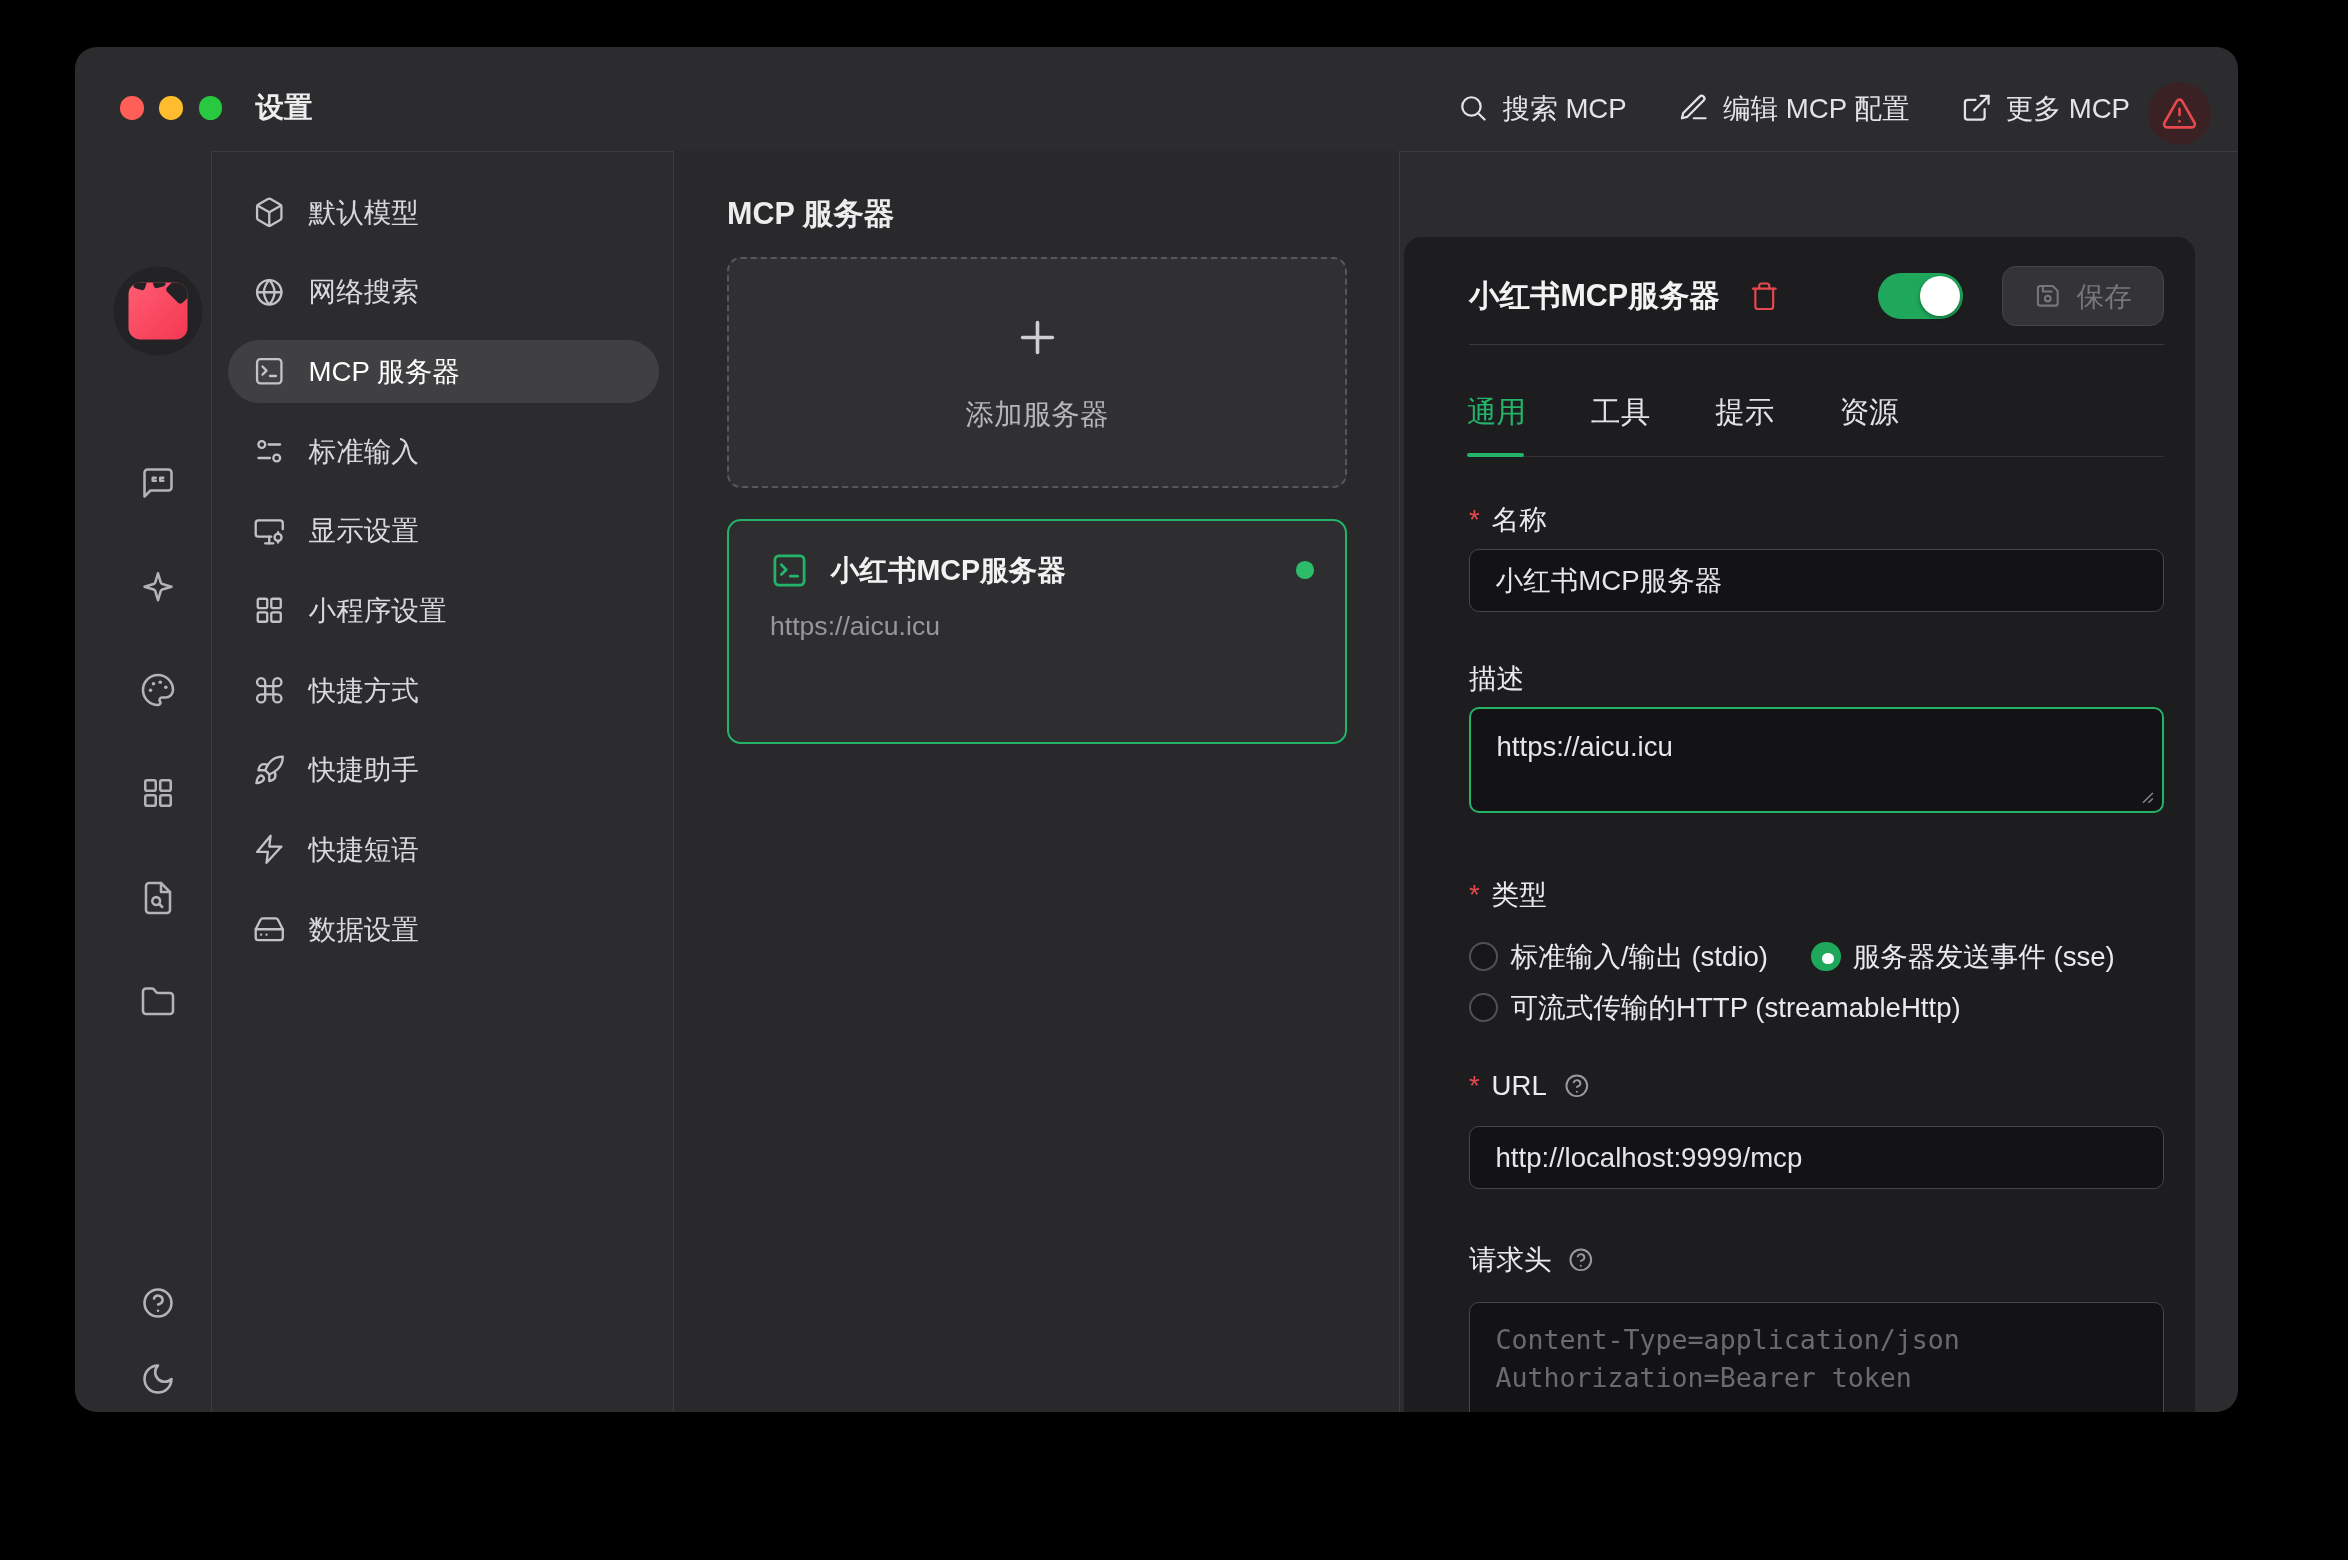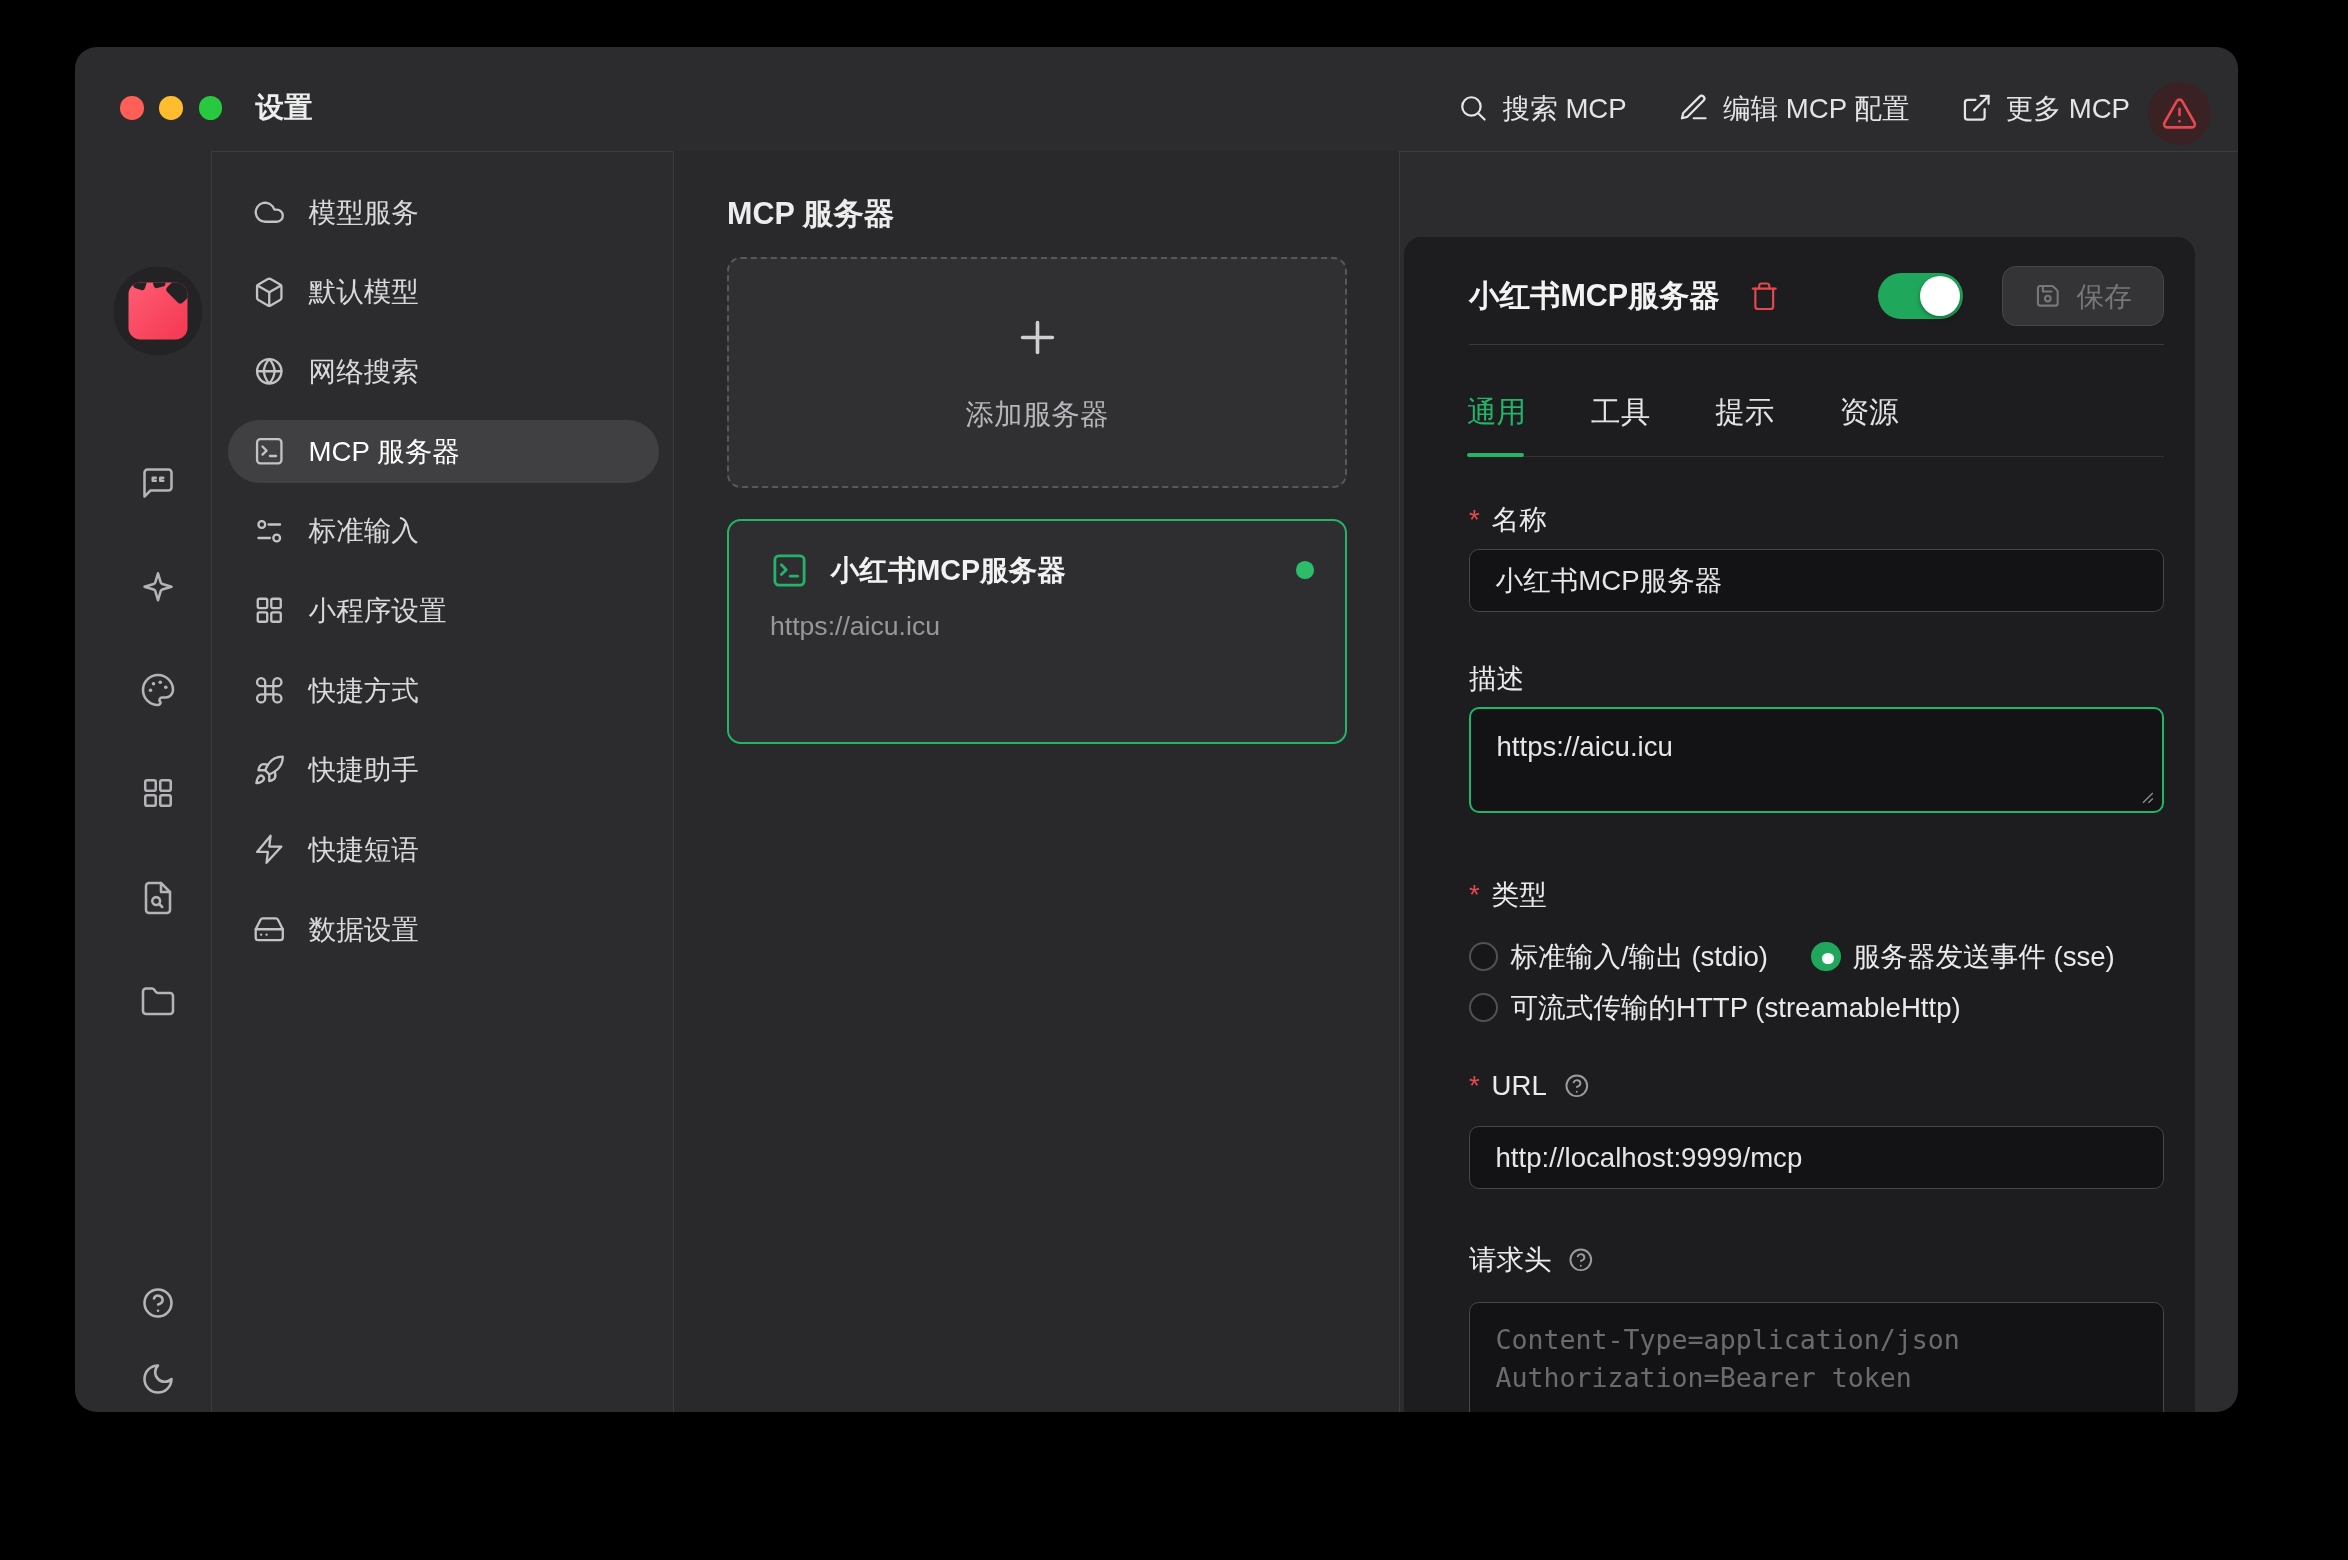--- a/index.html
+++ b/index.html
@@ -248,26 +248,20 @@
         <svg class="ic" viewBox="0 0 24 24">
             <path d="M12 3a6 6 0 0 0 9 9 9 9 0 1 1-9-9Z"></path>
           </svg>
       </div>
 
     </aside>
 
     <aside class="sidebar">
       <div class="side-item">
         <svg class="ic" viewBox="0 0 24 24">
-            <path d="M17.5 19H9a7 7 0 1 1 6.7-9h1.8a4.5 4.5 0 1 1 0 9Z"></path>
-          </svg>
-        <span>模型服务</span>
-      </div>
-      <div class="side-item">
-        <svg class="ic" viewBox="0 0 24 24">
             <path d="M11 21.7a2 2 0 0 0 2 0l7-4a2 2 0 0 0 1-1.7V8a2 2 0 0 0-1-1.7l-7-4a2 2 0 0 0-2 0l-7 4A2 2 0 0 0 3 8v8a2 2 0 0 0 1 1.7Z"></path>
             <path d="m3.3 7 8.7 5 8.7-5"></path>
             <path d="M12 22V12"></path>
           </svg>
         <span>默认模型</span>
       </div>
       <div class="side-item">
         <svg class="ic" viewBox="0 0 24 24">
             <circle cx="12" cy="12" r="9"></circle>
             <path d="M3 12h18"></path>
@@ -284,20 +278,31 @@
         <span>MCP 服务器</span>
       </div>
       <div class="side-item">
         <svg class="ic" viewBox="0 0 24 24">
             <circle cx="6.5" cy="7" r="2.5"></circle>
             <path d="M11.5 7H20"></path>
             <path d="M4 17h8.5"></path>
             <circle cx="17.5" cy="17" r="2.5"></circle>
           </svg>
         <span>标准输入</span>
+      </div>
+      <div class="side-item">
+        <svg class="ic" viewBox="0 0 24 24">
+            <path d="M13.5 16H4a2 2 0 0 1-2-2V6a2 2 0 0 1 2-2h16a2 2 0 0 1 2 2v4.5"></path>
+            <path d="M9 21h6"></path>
+            <path d="M12 16v5"></path>
+            <circle cx="18.5" cy="16.5" r="2.6"></circle>
+            <path d="M18.5 12.6v1.2"></path>
+            <path d="M18.5 19.2v1.2"></path>
+          </svg>
+        <span>显示设置</span>
       </div>
       <div class="side-item">
         <svg class="ic" viewBox="0 0 24 24">
             <rect x="3.5" y="3.5" width="7" height="7" rx="1.2"></rect>
             <rect x="13.5" y="3.5" width="7" height="7" rx="1.2"></rect>
             <rect x="3.5" y="13.5" width="7" height="7" rx="1.2"></rect>
             <rect x="13.5" y="13.5" width="7" height="7" rx="1.2"></rect>
           </svg>
         <span>小程序设置</span>
       </div>

